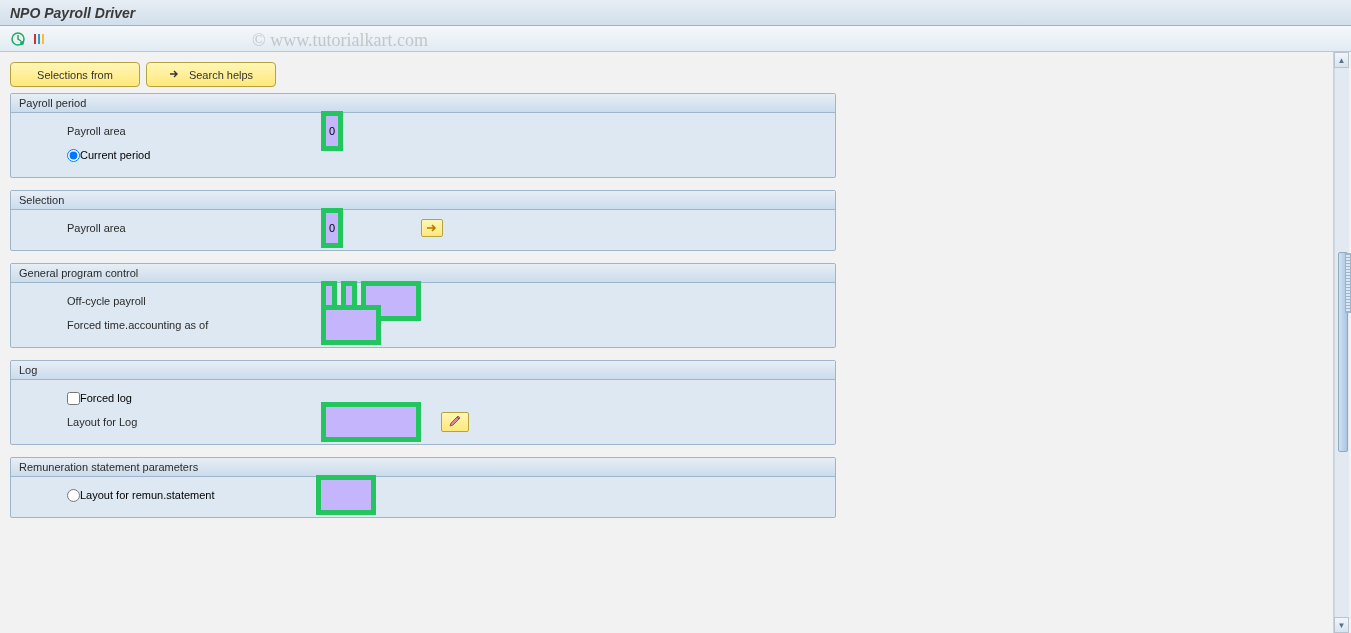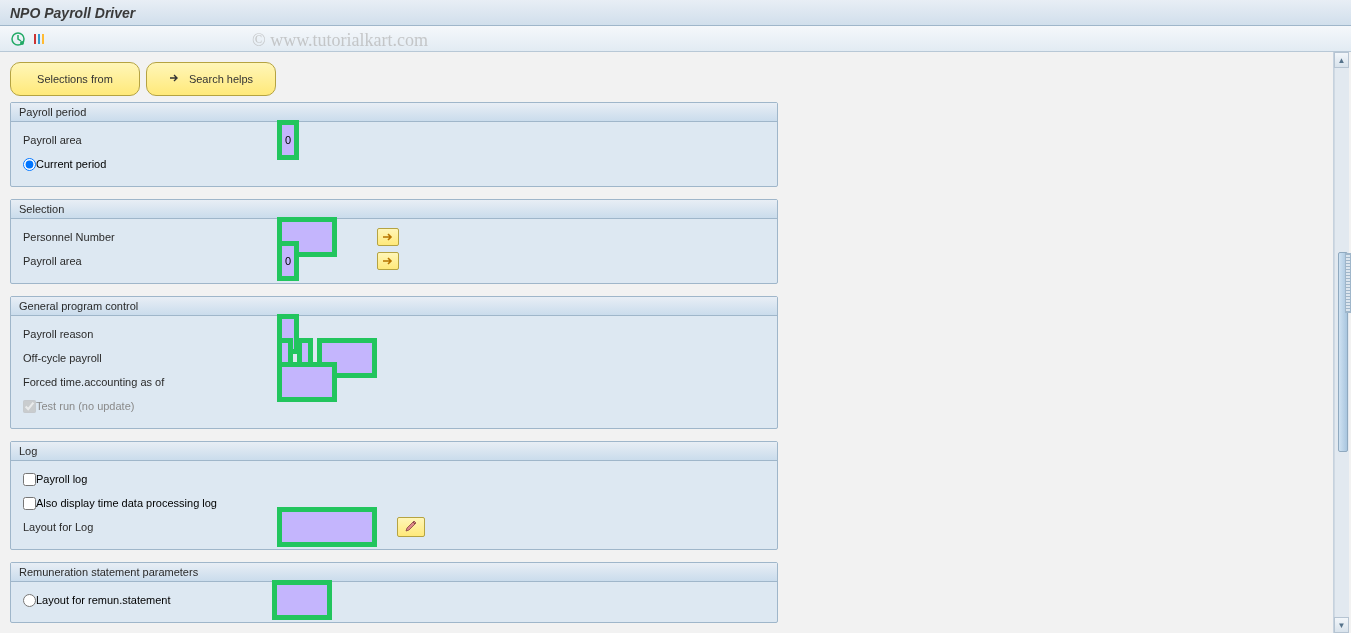--- a/index.html
+++ b/index.html
@@ -66,50 +66,51 @@
     }
     .scroll-track { flex:1; background:#e2e9f0; border-left:1px solid #cfd9e3; }
     .scroll-grip {
       position:absolute; right:3px; top:200px; height:200px; width:10px;
       background: linear-gradient(to right,#cfe2f2,#a9c6df);
       border:1px solid #8fa9bf; border-radius:2px;
     }
     .yellow-btn {
       background: linear-gradient(to bottom, #fff6b8, #ffe97a);
       border: 1px solid #b5a342;
-      border-radius: 10px;
-      height: 34px;
+      border-radius: 4px;
+      height: 25px;
       display: inline-flex; align-items: center; justify-content: center;
       padding: 0 12px;
       font-size: 11px;
       color: #333;
       cursor: pointer;
       min-width: 130px;
     }
     .btn-row { display:flex; gap:6px; margin-bottom:6px; }
     .group {
       background: #dde8f2;
       border: 1px solid #9fb6ca;
       border-radius: 2px;
       margin-bottom: 12px;
-      width: 768px;
+      width: 826px;
     }
     .group-header {
       background: linear-gradient(to bottom, #e8eef5, #cadcec);
       border-bottom: 1px solid #9fb6ca;
       padding: 3px 8px;
       font-size: 11px;
       color: #2a2a2a;
     }
     .group-body {
       padding: 6px 8px 10px 8px;
     }
     .row {
       display: flex; align-items: center;
       height: 24px;
+      margin-left: 44px;
     }
     .lbl {
       width: 258px;
       padding-left: 4px;
       color: #2a2a2a;
     }
     input[type="text"].fld {
       height: 18px;
       border: 5px solid #22c55e;
       background: #c4b5fd;
@@ -210,76 +211,55 @@
         <input type="radio" name="period" checked="" style="">
         <span>Current period</span>
       </div>
     </div>
   </div>
 
   <div class="group">
     <div class="group-header">Selection</div>
     <div class="group-body">
       <div class="row">
-        <span class="lbl">Personnel Number</span>
-        <input type="text" class="fld fld-med" value="" style="">
-        <span class="arrow-btn">
-          <svg width="12" height="10" viewBox="0 0 12 10">
-                <path d="M1 5h8M6 2l3 3-3 3" stroke="#b77400" stroke-width="1.6" fill="none"></path>
-              </svg>
-        </span>
-      </div>
-      <div class="row">
         <span class="lbl">Payroll area</span>
         <input type="text" class="fld fld-xs" value="0V" style="">
         <span class="arrow-btn" style="margin-left:78px;">
           <svg width="12" height="10" viewBox="0 0 12 10">
                 <path d="M1 5h8M6 2l3 3-3 3" stroke="#b77400" stroke-width="1.6" fill="none"></path>
               </svg>
         </span>
       </div>
     </div>
   </div>
 
   <div class="group">
     <div class="group-header">General program control</div>
     <div class="group-body">
       <div class="row">
-        <span class="lbl">Payroll reason</span>
-        <input type="text" class="fld fld-xs" value="" style="">
-      </div>
-      <div class="row">
         <span class="lbl">Off-cycle payroll</span>
         <span class="gap-inputs">
           <input type="text" class="fld fld-xxs" value="" style="">
           <input type="text" class="fld fld-xxs" value="" style="">
           <input type="text" class="fld fld-med" value="" style="">
         </span>
       </div>
       <div class="row">
         <span class="lbl">Forced time.accounting as of</span>
         <input type="text" class="fld fld-med" value="" style="">
       </div>
-      <div class="row chk disabled">
-        <input type="checkbox" checked="" disabled="" style="">
-        <span>Test run (no update)</span>
-      </div>
     </div>
   </div>
 
   <div class="group">
     <div class="group-header">Log</div>
     <div class="group-body">
       <div class="row chk">
         <input type="checkbox" style="">
-        <span>Payroll log</span>
-      </div>
-      <div class="row chk">
-        <input type="checkbox" style="">
-        <span>Also display time data processing log</span>
+        <span>Forced log</span>
       </div>
       <div class="row">
         <span class="lbl">Layout for Log</span>
         <input type="text" class="fld fld-lg" value="" style="">
         <span class="pencil-btn">
           <span>
            <svg width="14" height="14" viewBox="0 0 14 14">
                   <path d="M2 12l1-3 7-7 2 2-7 7-3 1z" fill="#d88" stroke="#844" stroke-width="0.8"></path>
                   <path d="M9 3l2 2" stroke="#844"></path>
                 </svg>

